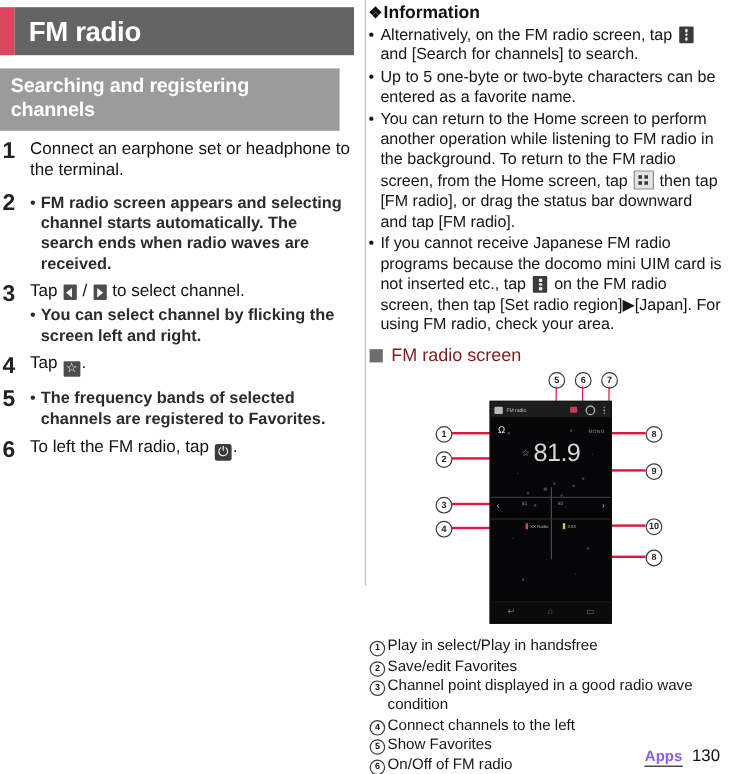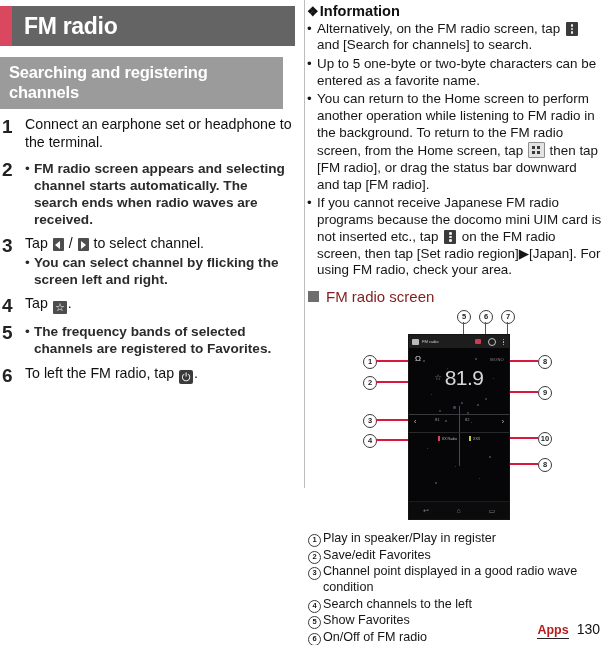--- a/index.html
+++ b/index.html
@@ -158,21 +158,21 @@
     flex:0 0 15px;
   }
   .leg-circ{
     display:inline-block;width:11px;height:11px;border:1px solid #3b3b3b;border-radius:50%;
     font-size:7.5px;line-height:10px;text-align:center;font-weight:bold;
   }
   .leg-t{flex:1;}
 
   
   .footer{position:absolute;right:8px;bottom:6px;display:flex;align-items:baseline;gap:8px;}
-  .f-apps{font-size:12.5px;font-weight:bold;color:#b91c1c;border-bottom:1.6px solid #222;padding-bottom:1px;}
+  .f-apps{font-size:12.5px;font-weight:bold;color:#8b5cf6;border-bottom:1.6px solid #222;padding-bottom:1px;}
   .f-page{font-size:14px;color:#111;}
 </style>
 </head>
 <body>
 
 <div class="page">
 
   <div class="divider"></div>
 
   <div class="col-left">
@@ -396,33 +396,33 @@
           <span class="nv">⌂</span>
           <span class="nv">▭</span>
         </div>
 
       </div>
     </div>
 
     <div class="legend">
       <div class="leg">
         <span class="leg-n"><span class="leg-circ">1</span></span>
-        <span class="leg-t">Play in speaker/Play in register</span>
+        <span class="leg-t">Play in select/Play in handsfree</span>
       </div>
       <div class="leg">
         <span class="leg-n"><span class="leg-circ">2</span></span>
         <span class="leg-t">Save/edit Favorites</span>
       </div>
       <div class="leg">
         <span class="leg-n"><span class="leg-circ">3</span></span>
         <span class="leg-t">Channel point displayed in a good radio wave condition</span>
       </div>
       <div class="leg">
         <span class="leg-n"><span class="leg-circ">4</span></span>
-        <span class="leg-t">Search channels to the left</span>
+        <span class="leg-t">Connect channels to the left</span>
       </div>
       <div class="leg">
         <span class="leg-n"><span class="leg-circ">5</span></span>
         <span class="leg-t">Show Favorites</span>
       </div>
       <div class="leg">
         <span class="leg-n"><span class="leg-circ">6</span></span>
         <span class="leg-t">On/Off of FM radio</span>
       </div>
 

